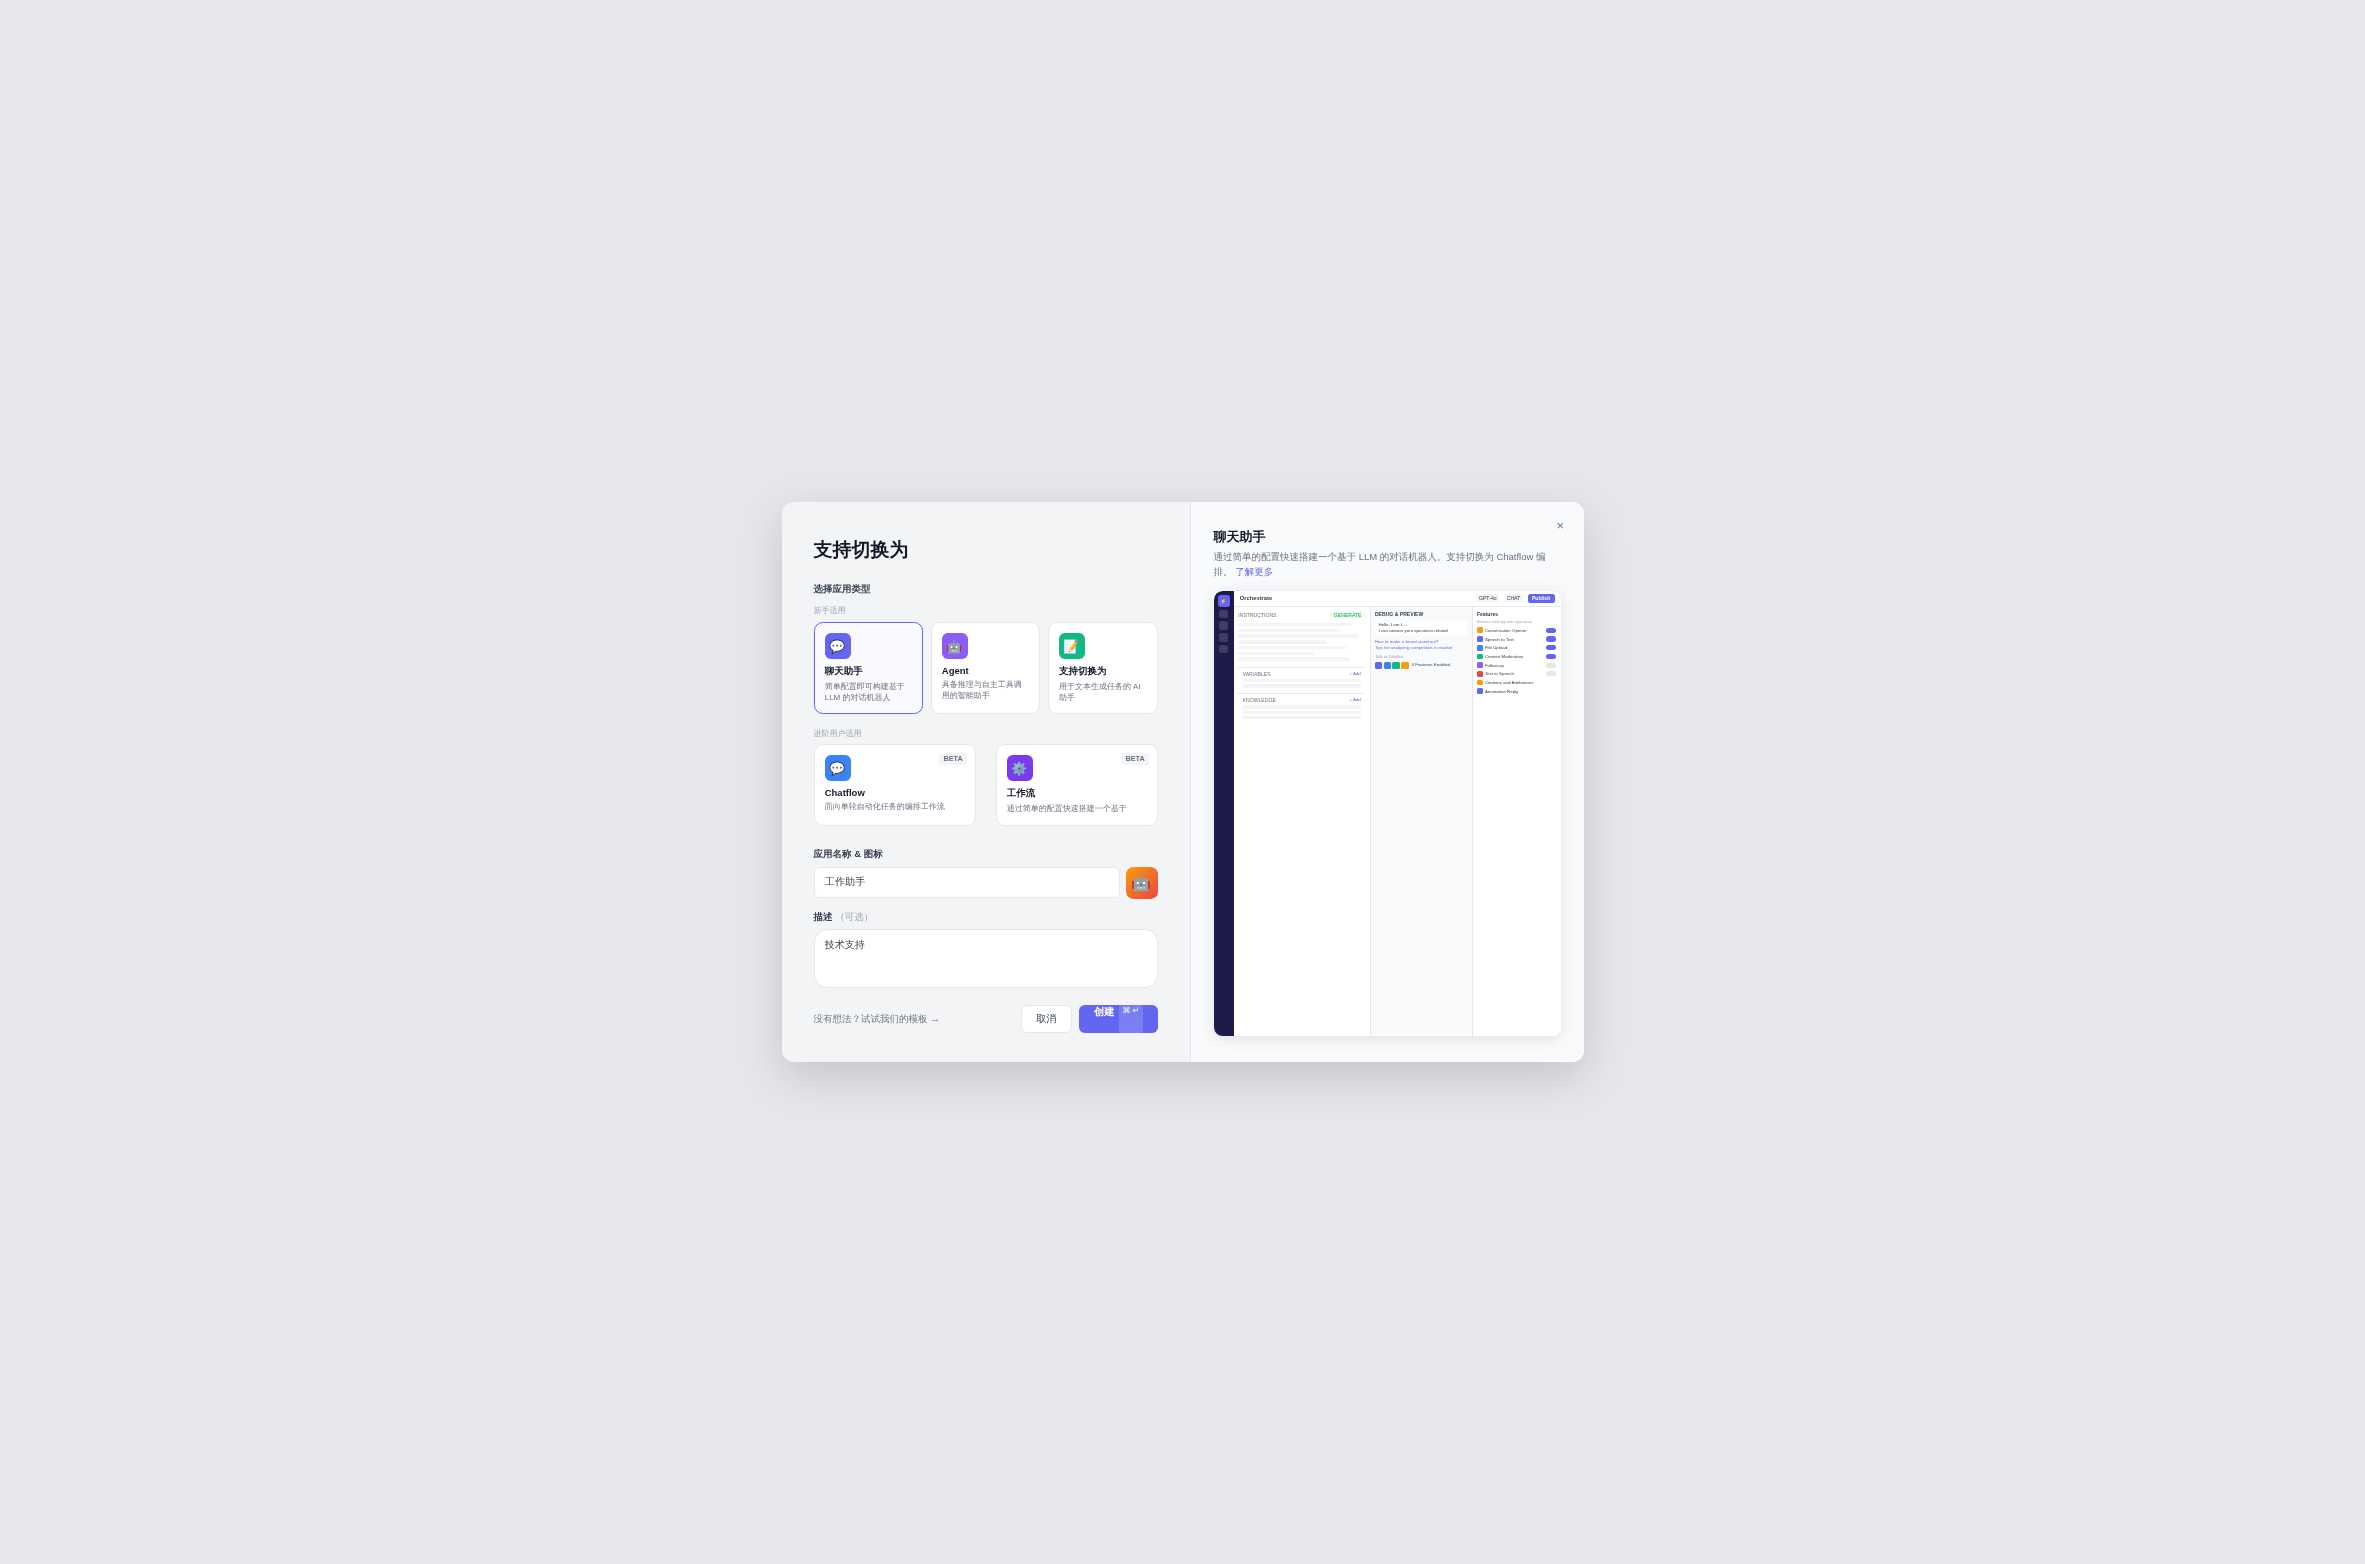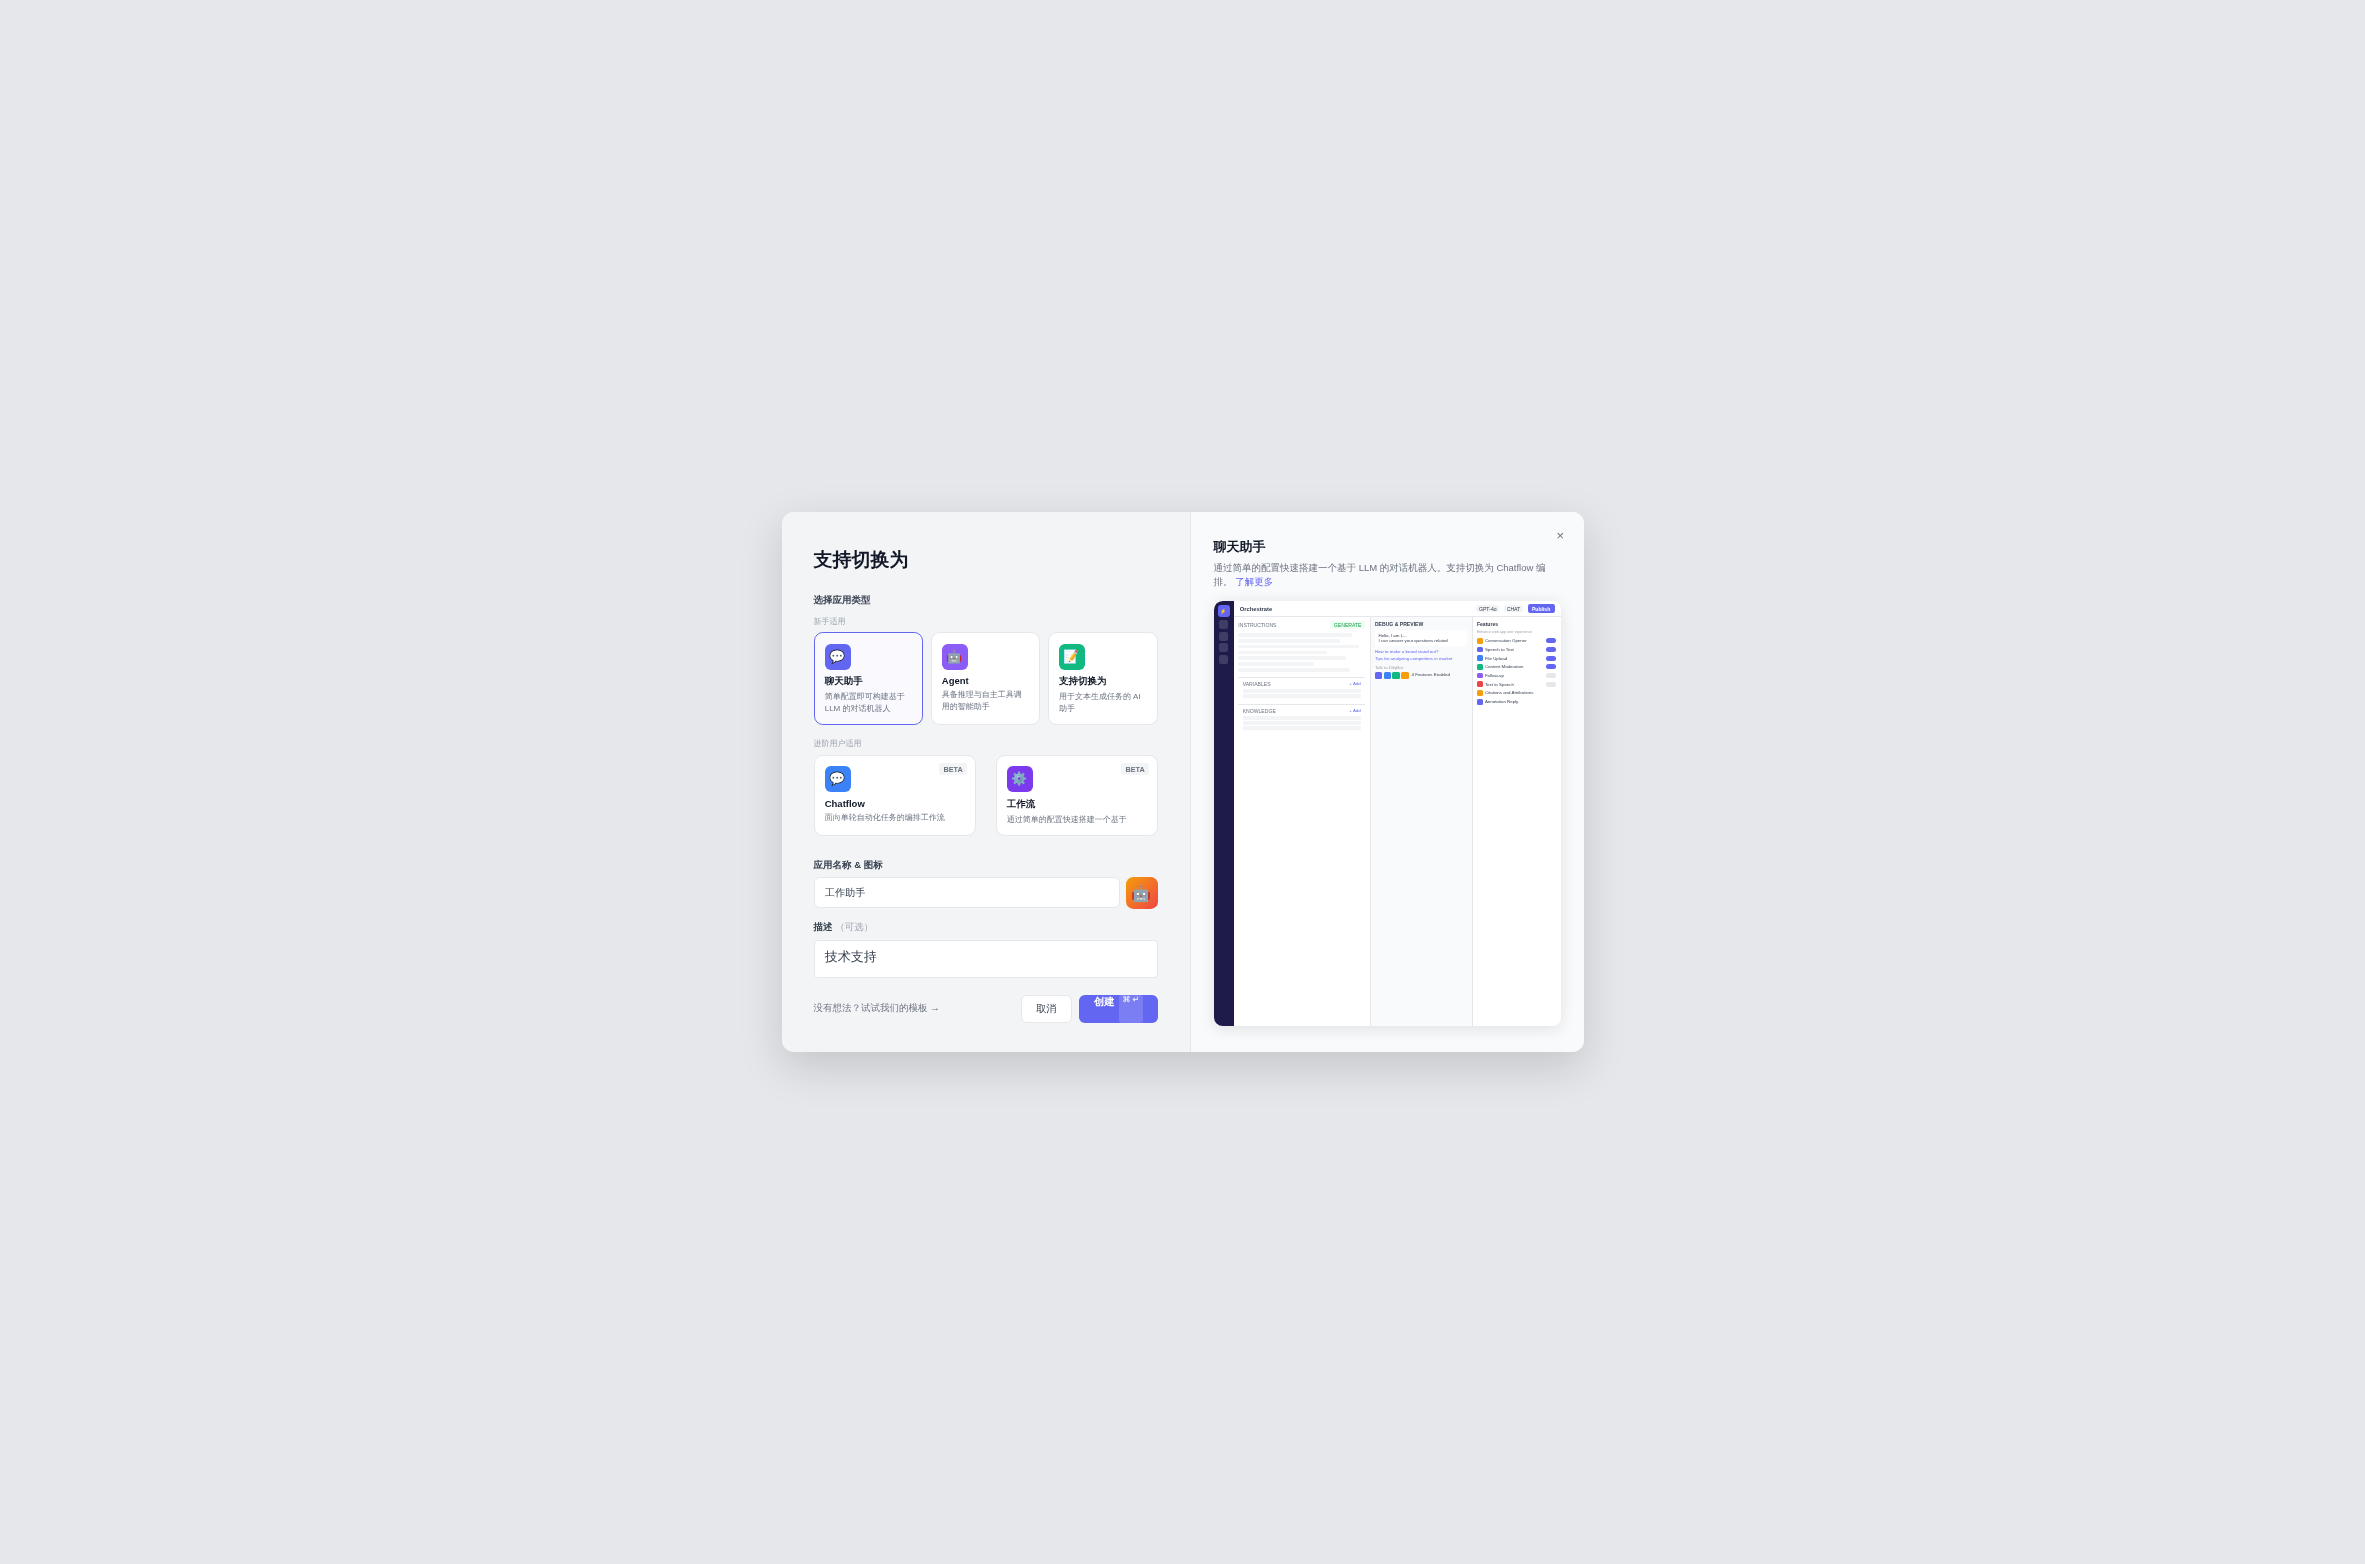--- a/index.html
+++ b/index.html
@@ -162,25 +162,25 @@
       background: linear-gradient(135deg, #f59e0b, #ef4444);
       display: flex;
       align-items: center;
       justify-content: center;
       font-size: 16px;
       cursor: pointer;
       flex-shrink: 0;
     }
     .desc-textarea {
       width: 100%;
-      height: 38px;
+      height: 59px;
       border: 1.1px solid #e5e7eb;
-      border-radius: 4px;
+      border-radius: 13px;
       padding: 7.3px 10.2px;
-      font-size: 13px;
+      font-size: 10px;
       color: #374151;
       background: white;
       outline: none;
       resize: none;
       font-family: inherit;
     }
     .footer-row {
       display: flex;
       align-items: center;
       justify-content: space-between;

